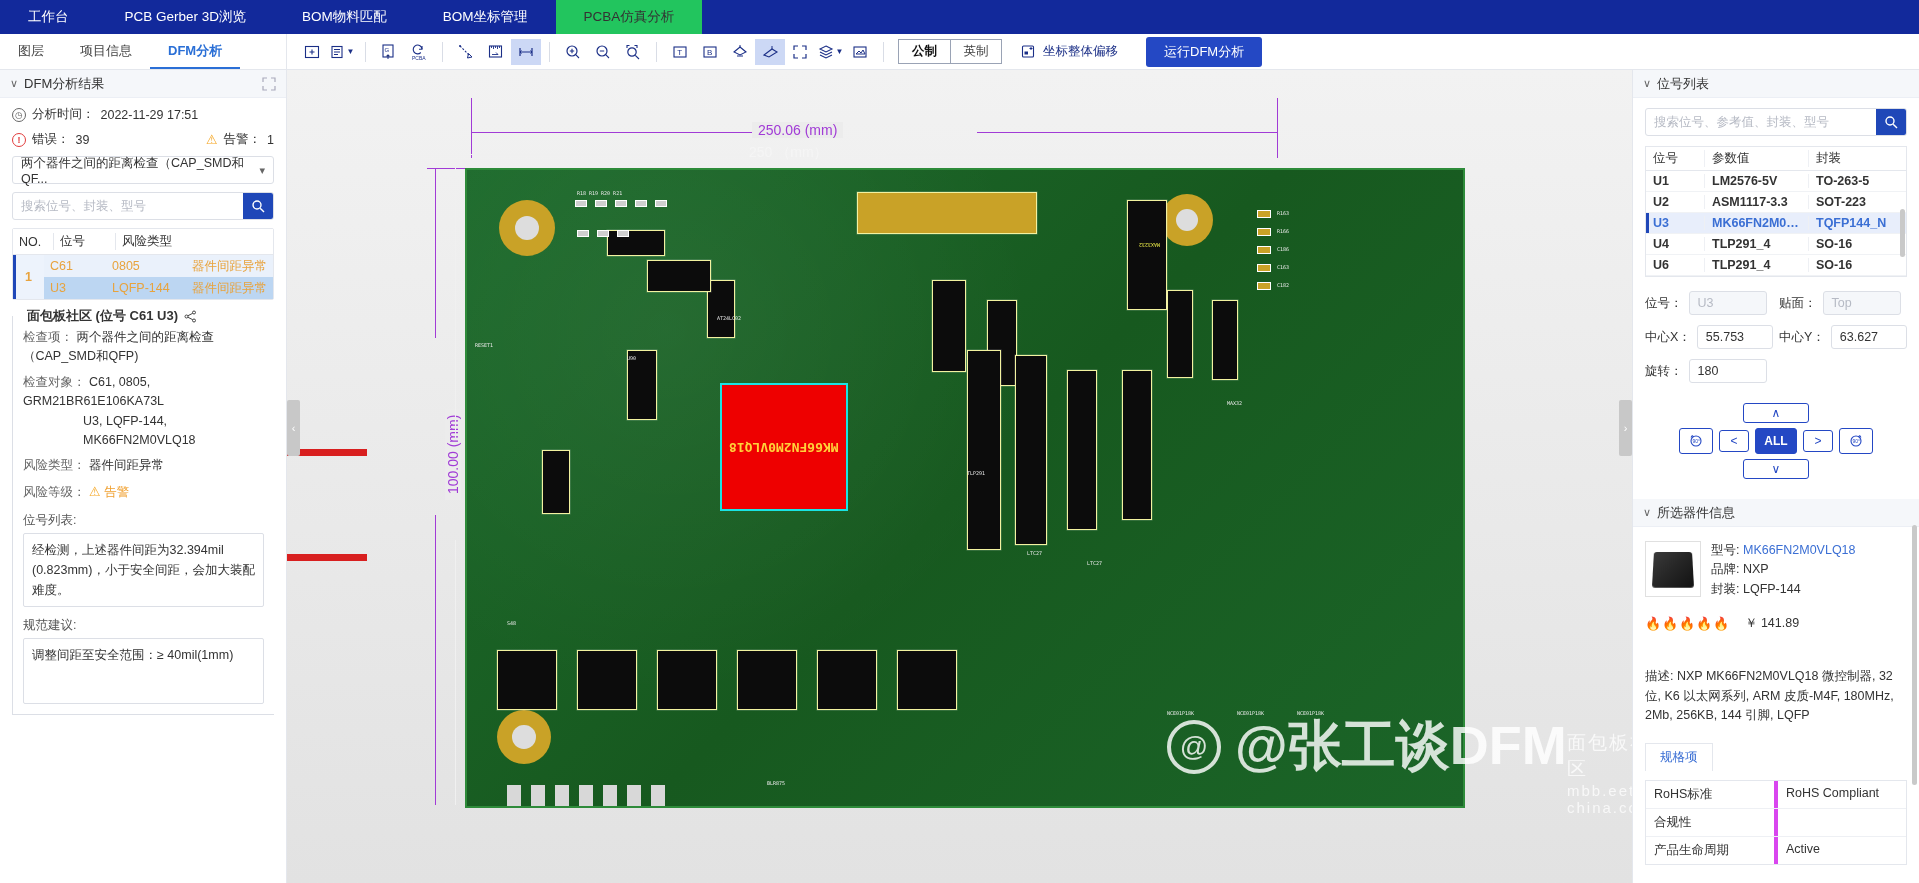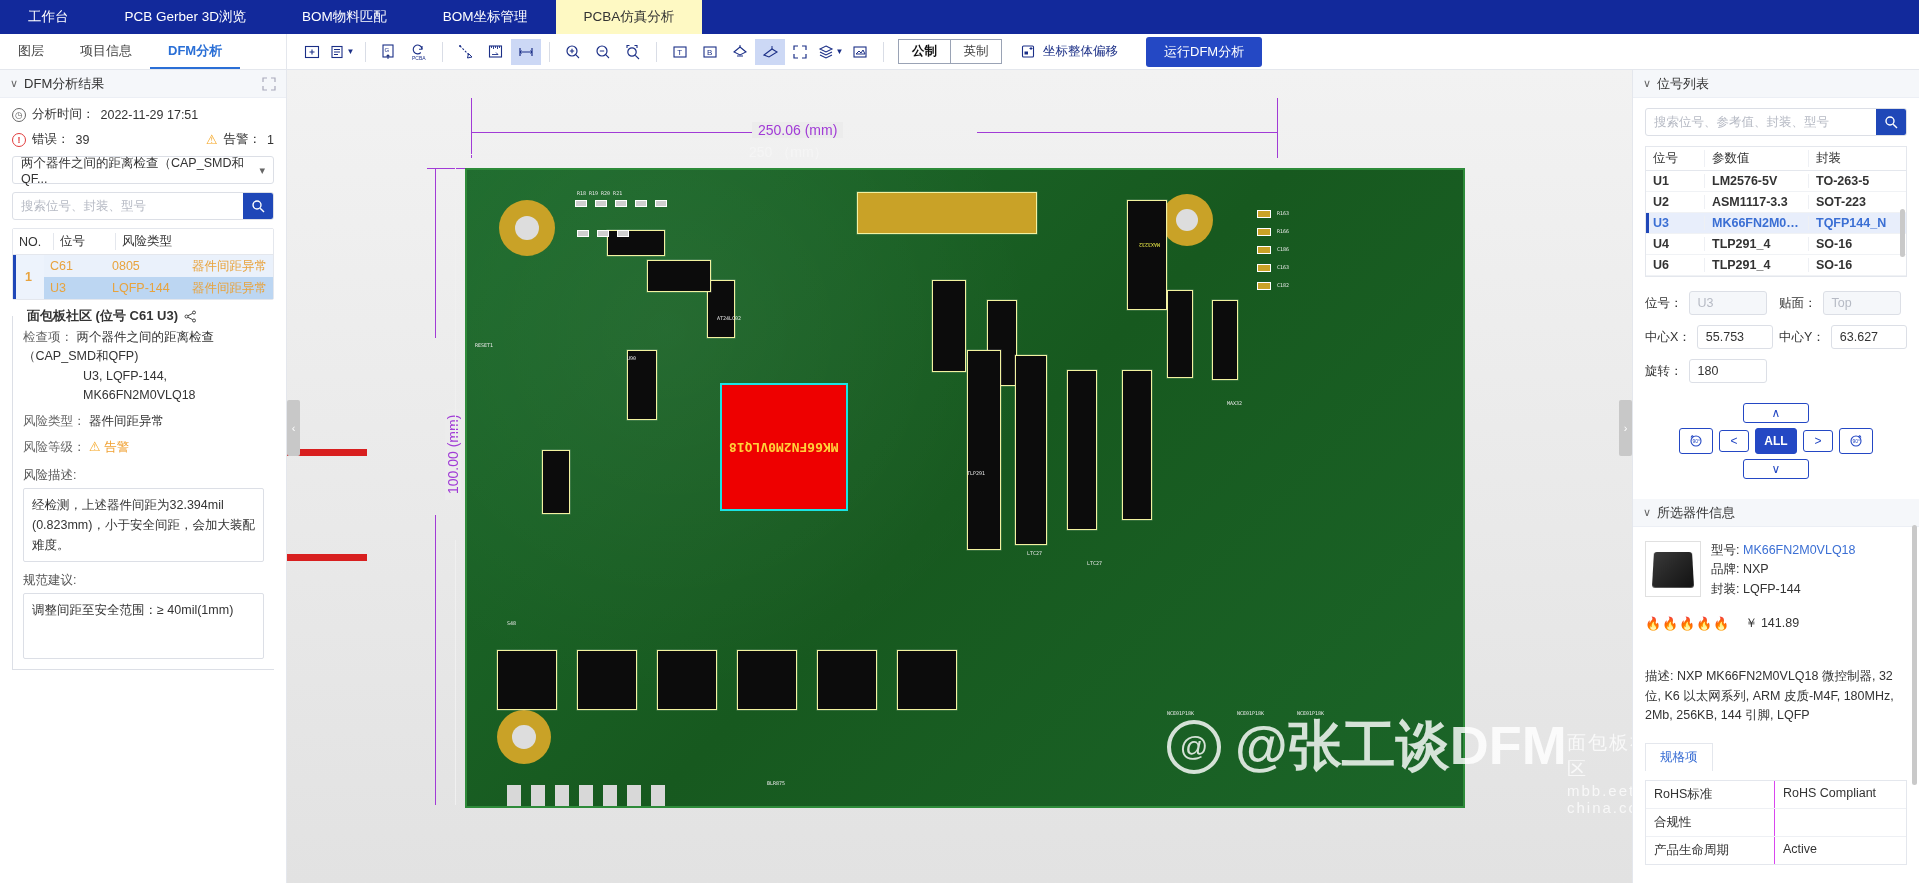--- a/index.html
+++ b/index.html
@@ -15,21 +15,21 @@
 
   
   .topnav {
     height: 34px; background: #12299b; display: flex; align-items: stretch;
     flex: 0 0 34px; position: relative;
   }
   .topnav-tab {
     color: #fff; font-size: 13.5px; display: flex; align-items: center;
     padding: 0 28px; cursor: pointer; white-space: nowrap;
   }
-  .topnav-tab.active { background: #fef9c3; color: #333; }
+  .topnav-tab.active { background: #22c55e; color: #333; }
 
   
   .subbar {
     height: 36px; flex: 0 0 36px; display: flex; align-items: stretch;
     background: #fff; border-bottom: 1px solid #e4e7ed; position: relative;
   }
   .subbar-left { width: 287px; display: flex; align-items: stretch; border-right: 1px solid #e4e7ed; }
   .sub-tab {
     display: flex; align-items: center; justify-content: center;
     padding: 0 18px; font-size: 13px; color: #444; cursor: pointer;
@@ -254,21 +254,21 @@
   .desc-text { font-size:12.5px; line-height:1.55; color:#333; margin-top:25px; }
   .spec-tab {
     display:inline-block; margin-top:8px; border:1px solid #e4e7ed; border-bottom:none;
     padding:5px 14px; font-size:12.5px; color:#3b6fd4; background:#fff;
   }
   .spec-table { border:1px solid #e4e7ed; font-size:12.5px; }
   .sp-row { display:flex; border-bottom:1px solid #eef0f4; }
   .sp-row:last-child { border-bottom:none; }
   .sp-row div { padding:5px 8px; }
   .sp-k { width: 128px; }
-  .sp-v { flex:1; border-left:1px solid #d946ef; }
+  .sp-v { flex:1; border-left:4px solid #d946ef; }
   .rp-scrollbar { position:absolute; right:2px; top: 455px; width:5px; height:260px; background:#c9c9c9; border-radius:3px;}
 
   
   .wm { position:absolute; pointer-events:none; }
   .wm-text {
     font-size: 54px; font-weight: 700; color: rgba(255,255,255,0.82);
     font-family:"Liberation Sans", sans-serif; white-space:nowrap;
   }
   .wm-sub { font-size:19px; color: rgba(255,255,255,0.75); letter-spacing:2px;}
   .wm-circle {
@@ -512,36 +512,40 @@
                   <path d="M8.7 3.3L3.8 5.8M3.8 7.2l4.9 2.5" stroke="#444" stroke-width="1"></path>
                 </svg>
             </span>
           </div>
 
           <div class="dl">
             <span class="k">检查项：</span>
             <span class="v">两个器件之间的距离检查（CAP_SMD和QFP)</span>
           </div>
 
+          <div class="dl">
+            <span class="k">检查对象：</span>
+            <span class="v">C61, 0805, GRM21BR61E106KA73L</span>
+          </div>
           <div class="dl indent2">
             <span class="v">U3, LQFP-144, MK66FN2M0VLQ18</span>
           </div>
 
           <div class="dl">
             <span class="k">风险类型：</span>
             <span class="v">器件间距异常</span>
           </div>
 
           <div class="dl">
             <span class="k">风险等级：</span>
             <span class="ico-warn">⚠</span>
             <span class="warn-val">告警</span>
           </div>
 
-          <div class="desc-label">风险描述:</div>
+          <div class="desc-label">位号列表:</div>
           <div class="textarea-box">经检测，上述器件间距为32.394mil (0.823mm)，小于安全间距，会加大装配难度。</div>
 
           <div class="desc-label">规范建议:</div>
           <div class="textarea-box">调整间距至安全范围：≥ 40mil(1mm)</div>
         </div>
       </div>
     </div>
 
     <div class="canvas">
       <div class="canvas-grad"></div>

